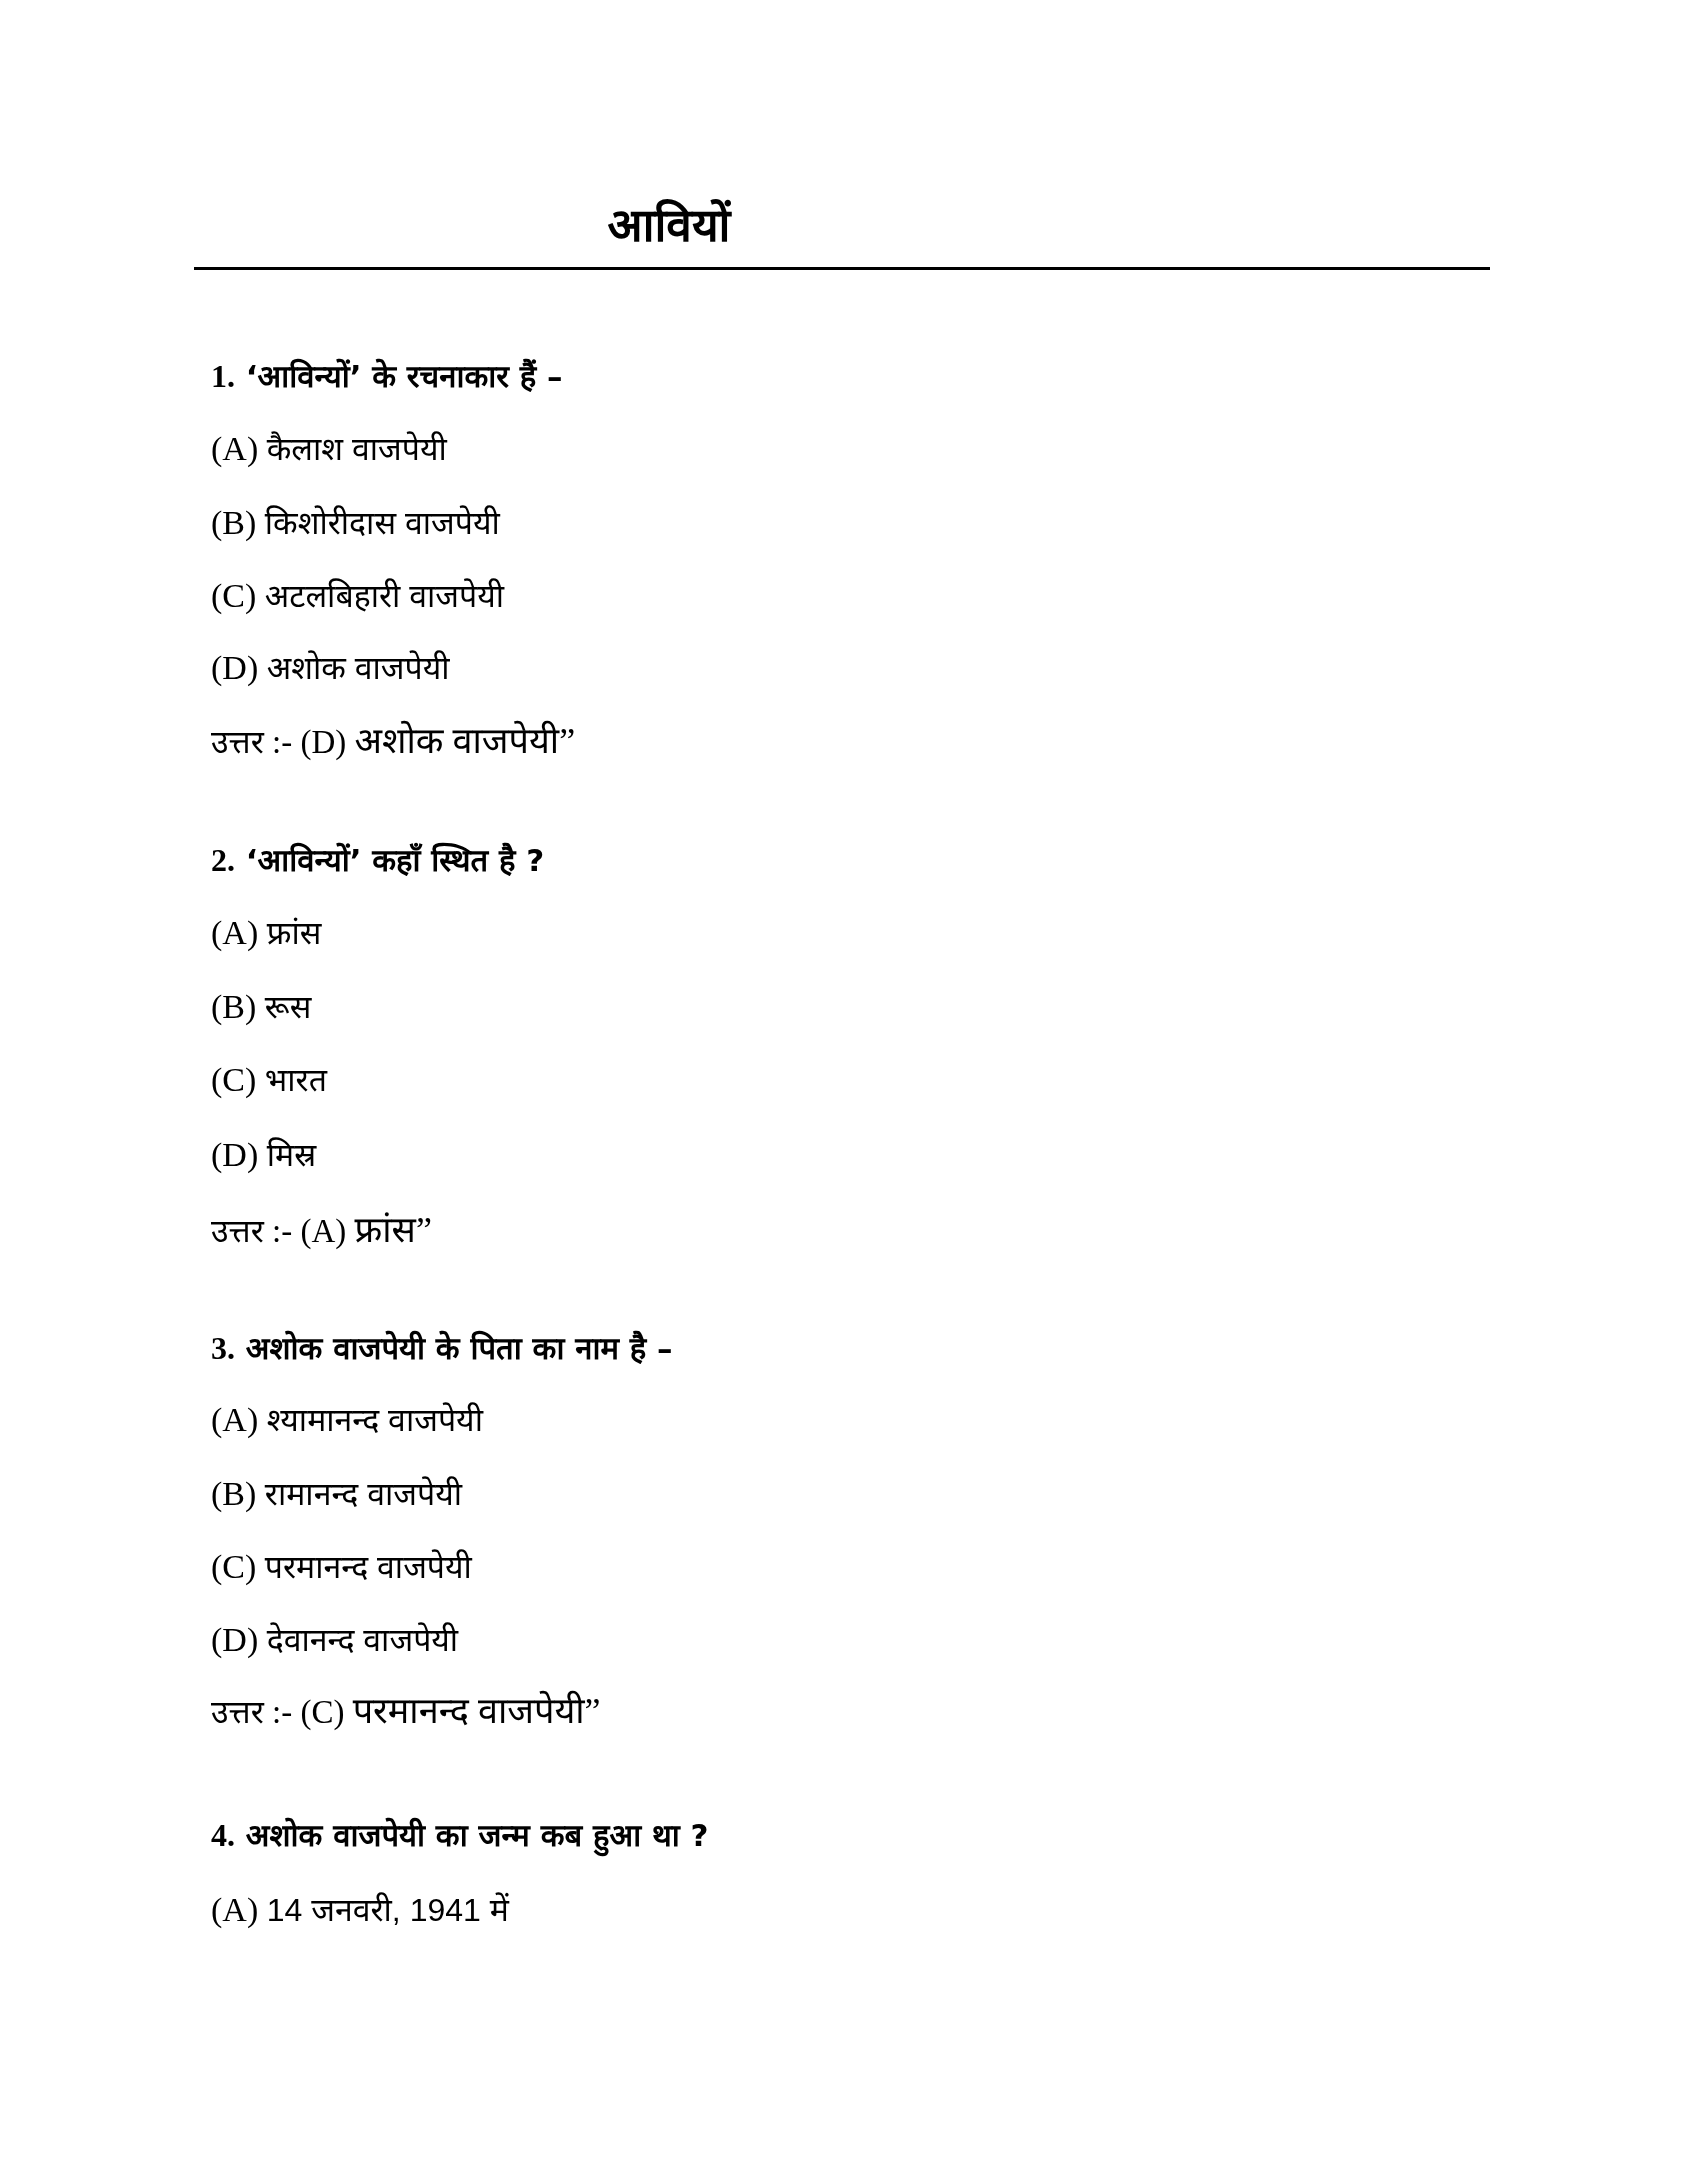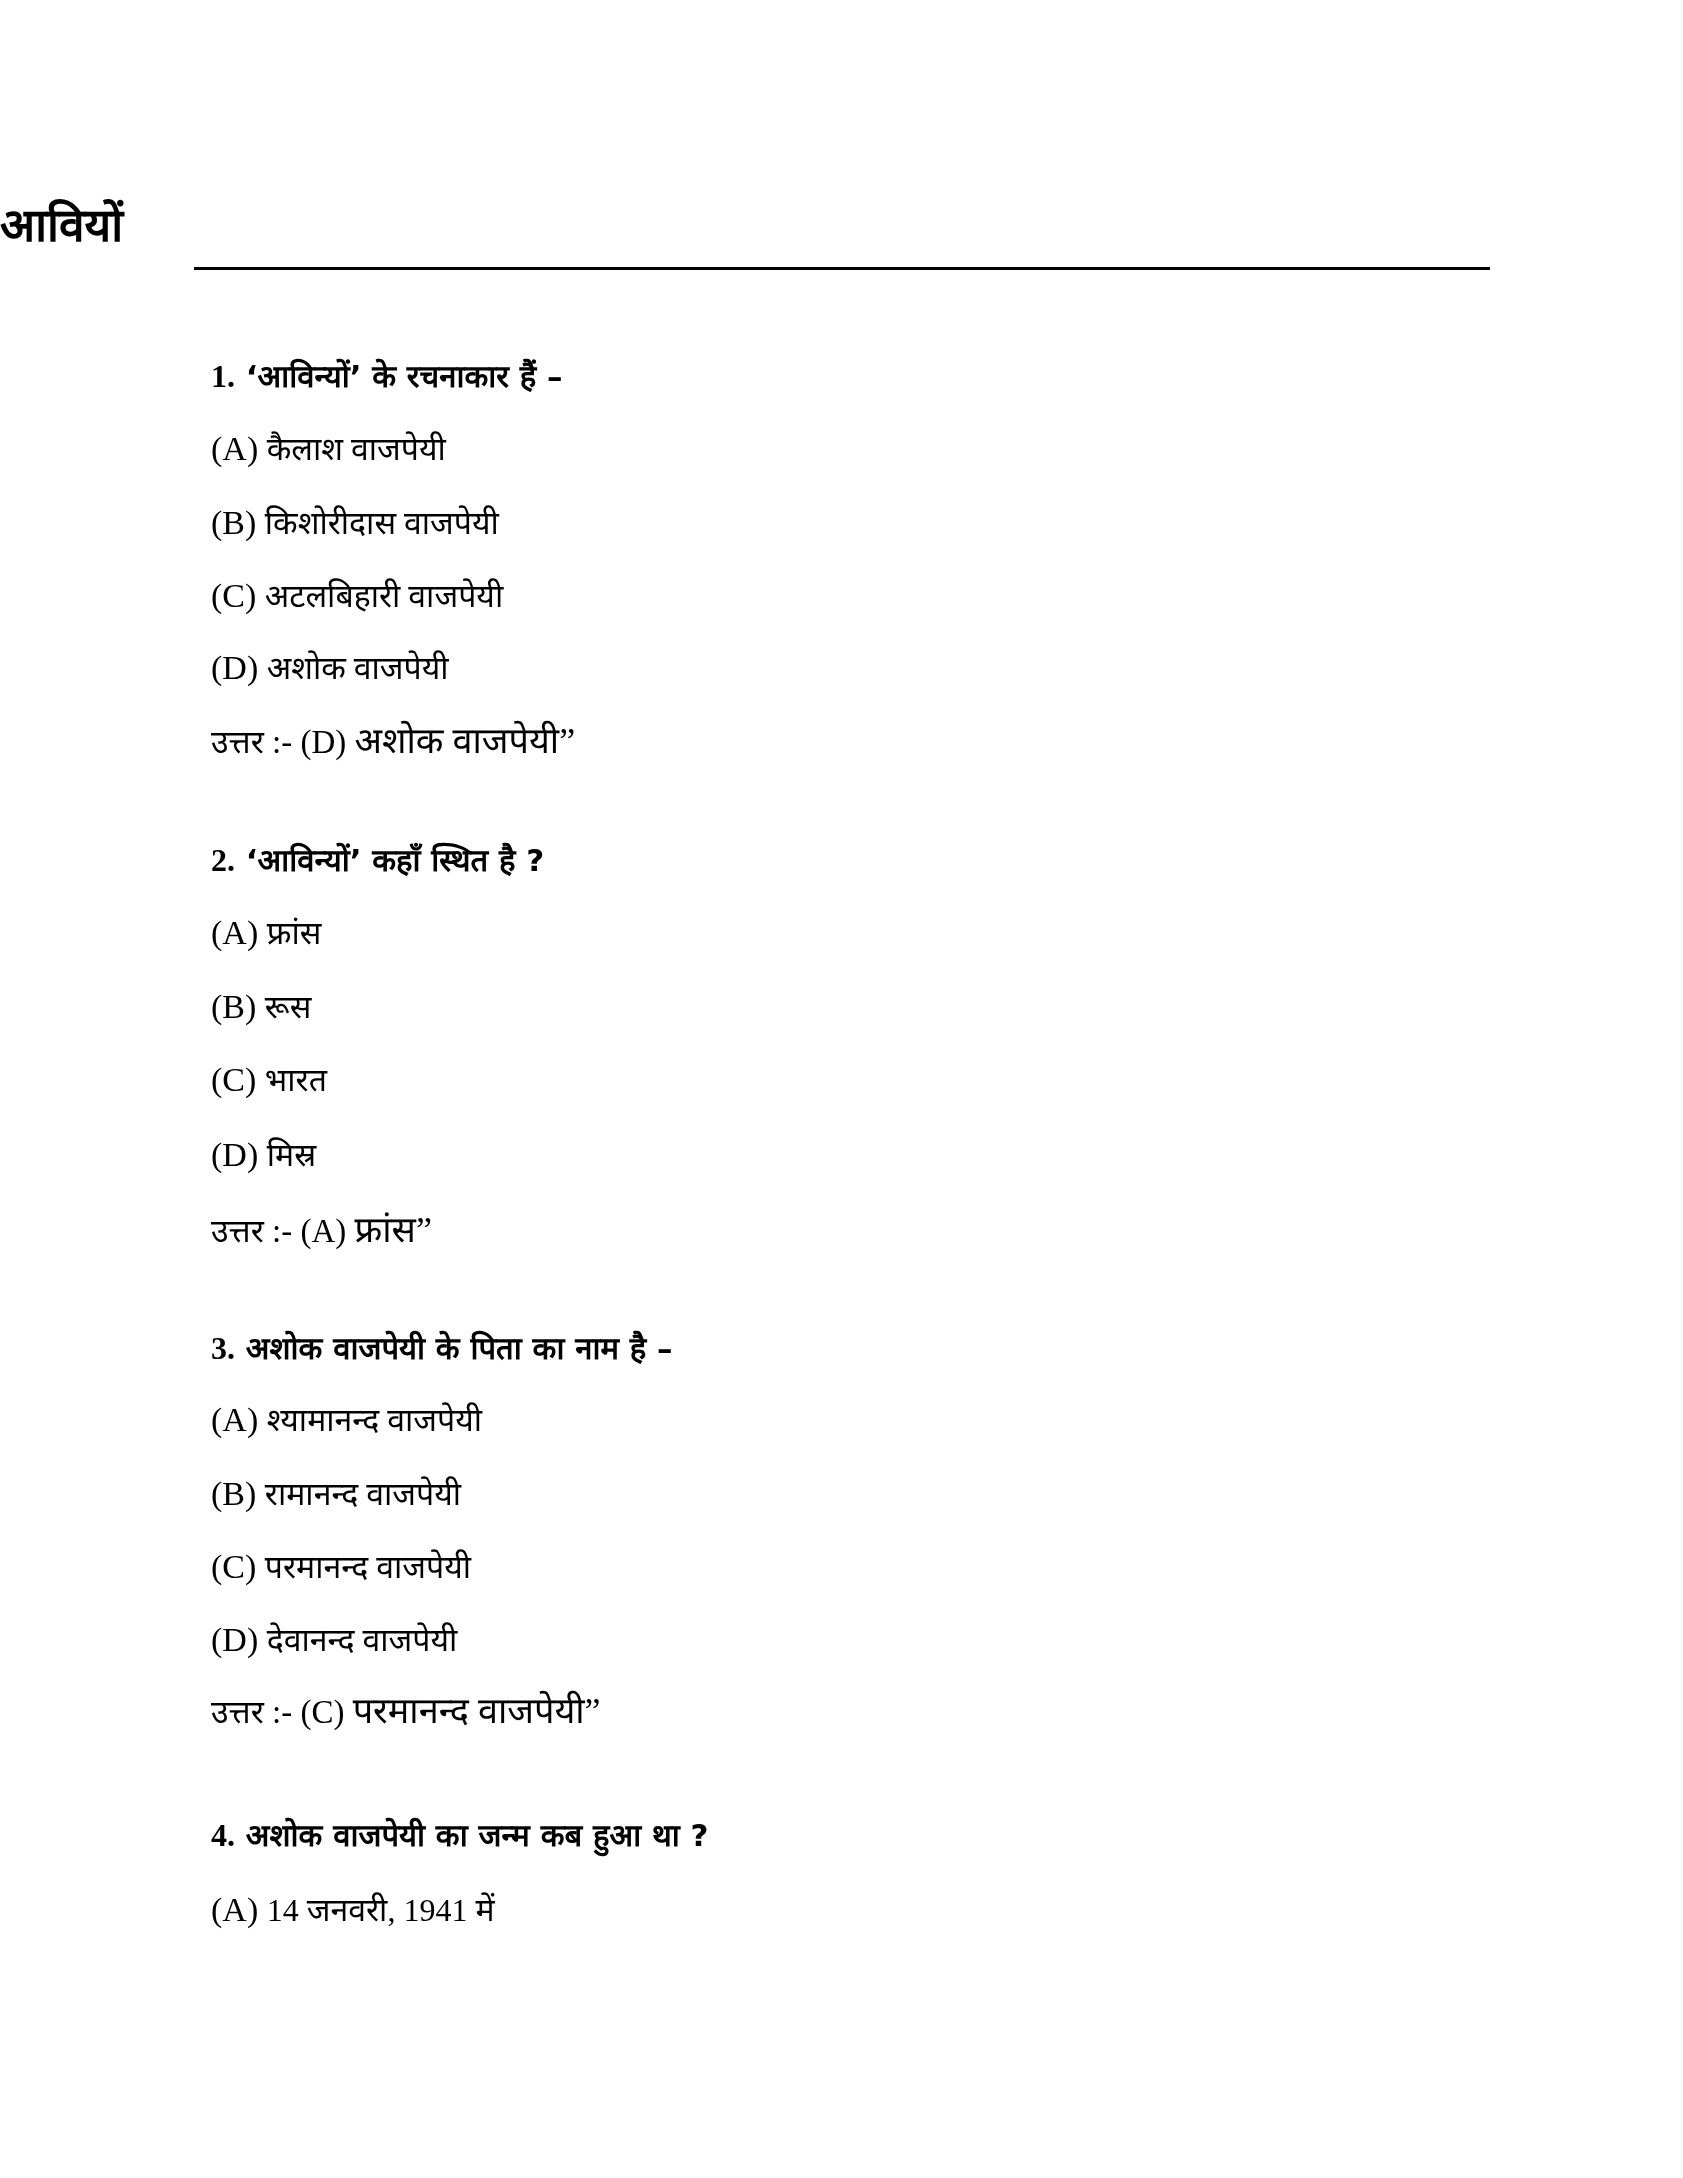--- a/index.html
+++ b/index.html
@@ -22,21 +22,21 @@
       height: 2178px;
       background: #ffffff;
     }
     .title {
       position: absolute;
       left: 0;
       width: 1338px;
       top: 194px;
       height: 63px;
       line-height: 63px;
-      text-align: left;
+      text-align: center;
       font-family: "DejaVu Sans", "Liberation Sans", sans-serif;
       font-weight: bold;
       font-size: 46px;
       margin: 0;
     }
     .title-rule {
       position: absolute;
       left: 194px;
       top: 267px;
       width: 1296px;
@@ -63,21 +63,21 @@
       font-size: 32px;
     }
     .option {
       font-size: 34px;
     }
     .option .opt-letter {
       font-family: "Liberation Serif", "DejaVu Serif", serif;
       font-weight: normal;
     }
     .option .opt-text {
-      font-family: Liberation Serif, serif;
+      font-family: Liberation Sans, sans-serif;
       font-size: 32px;
     }
     .answer {
       font-size: 33px;
     }
     .answer .ans-label {
       font-family: "DejaVu Sans", "Liberation Sans", sans-serif;
       font-weight: normal;
       font-size: 32px;
     }

